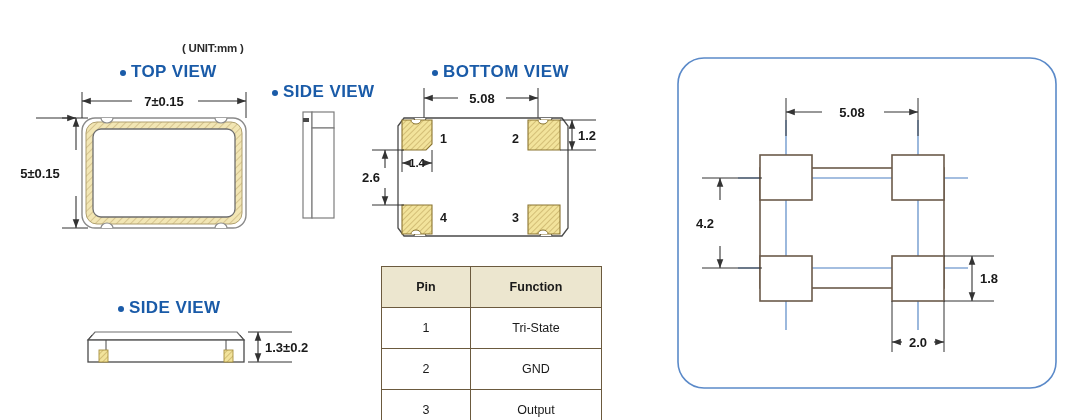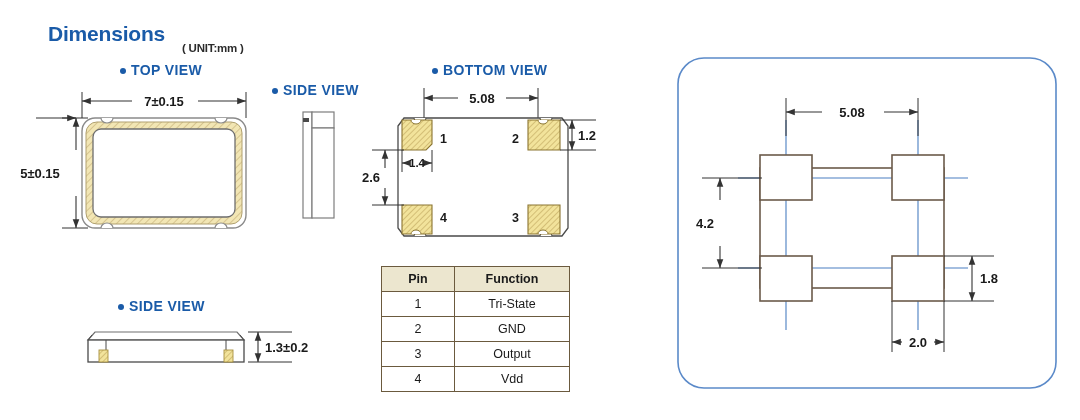--- a/index.html
+++ b/index.html
@@ -17,21 +17,21 @@
     letter-spacing:-0.2px;white-space:nowrap;
   }
   #dim-title{left:48px;top:22px;font-size:21px;}
   .unit{
     position:absolute;font-size:11.5px;font-weight:bold;color:#2b2b2b;
     white-space:nowrap;letter-spacing:-0.2px;
   }
   #dim-unit{left:182px;top:30px;margin-top:12px;}
 
   .viewlabel{
-    position:absolute;font-size:14px;font-weight:bold;color:#1a5ba8;
+    position:absolute;font-size:17px;font-weight:bold;color:#1a5ba8;
     white-space:nowrap;letter-spacing:0.4px;
   }
   .viewlabel .dot{
     display:inline-block;width:6px;height:6px;border-radius:50%;
     background:#1a5ba8;margin-right:5px;vertical-align:1px;
   }
   #lbl-top{left:120px;top:62px;}
   #lbl-side-right{left:272px;top:82px;}
   #lbl-bottom{left:432px;top:62px;}
   #lbl-side-bottom{left:118px;top:298px;}
@@ -44,32 +44,31 @@
   
   #pin-table{
     position:absolute;left:381px;top:266px;
     border-collapse:collapse;
     border:1.6px solid #6b5a3e;
   }
   #pin-table th,#pin-table td{
     border:1.2px solid #6b5a3e;
     font-size:12.5px;color:#1a1a1a;
     text-align:center;font-weight:normal;
-    padding:0;height:24px;
+    padding:8px;height:24px;
   }
   #pin-table th{background:#ece6cf;font-weight:bold;}
   #pin-table td:first-child,#pin-table th:first-child{width:72px;}
   #pin-table td:last-child,#pin-table th:last-child{width:114px;}
 </style>
 </head>
 <body>
 
 <div class="panel" id="dimensions-panel">
 
-  <div class="title" id="dim-title">Dimensions</div>
   <div class="unit" id="dim-unit">( UNIT:mm )</div>
 
   <div class="viewlabel" id="lbl-top">
     <span class="dot"></span><span>TOP VIEW</span>
   </div>
   <div class="viewlabel" id="lbl-side-right">
     <span class="dot"></span><span>SIDE VIEW</span>
   </div>
   <div class="viewlabel" id="lbl-bottom">
     <span class="dot"></span><span>BOTTOM VIEW</span>

